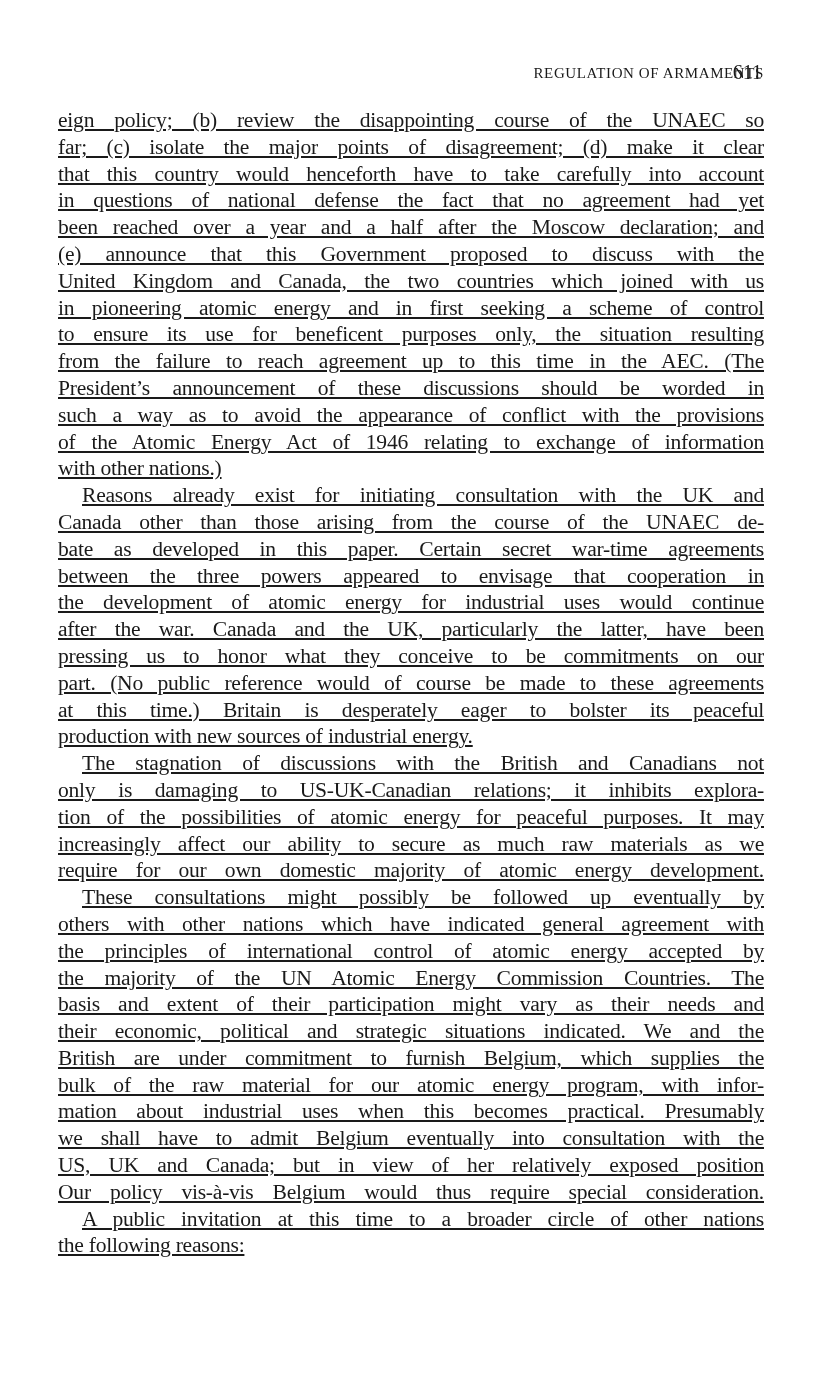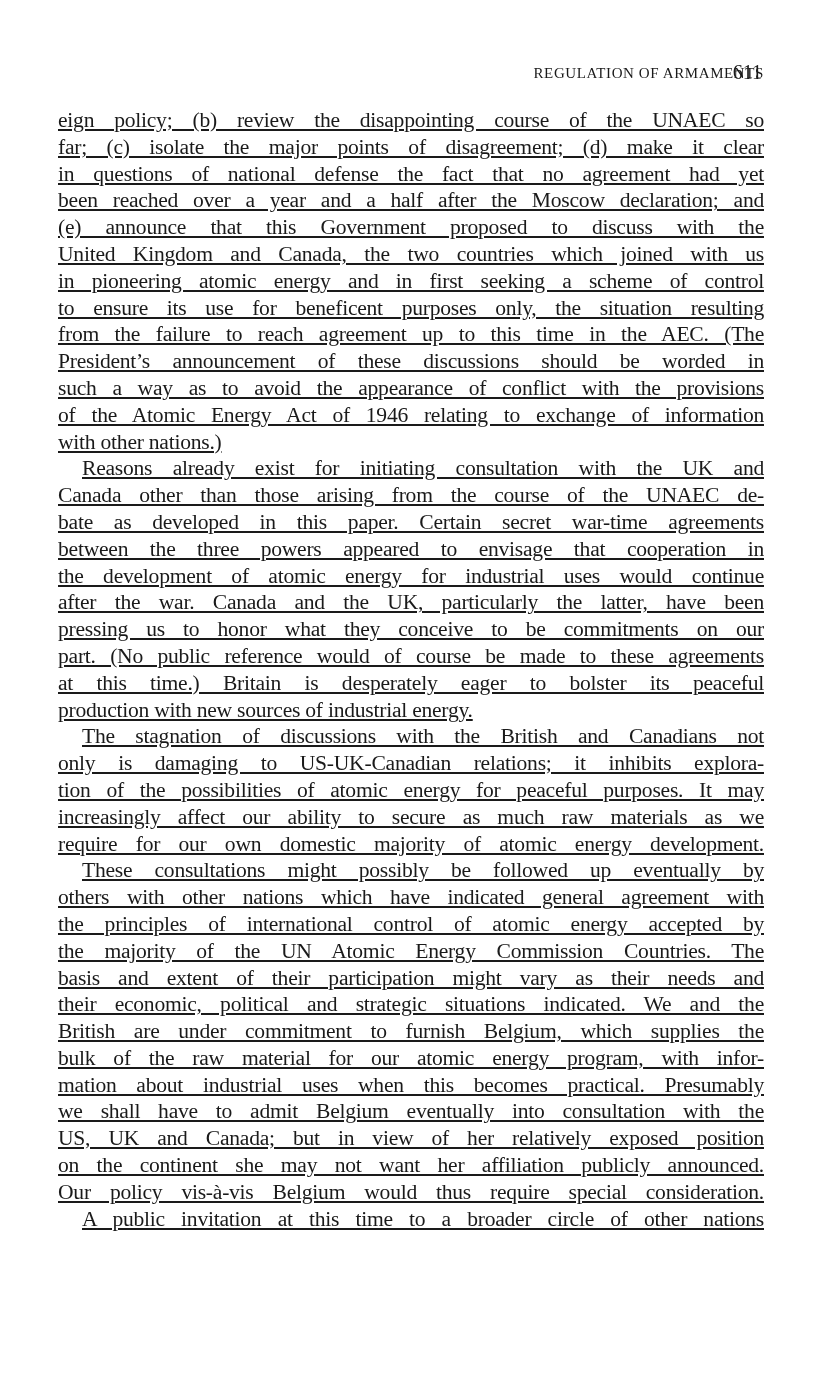--- a/index.html
+++ b/index.html
@@ -77,20 +77,21 @@
   <div class="running-head">
     <div class="running-title">REGULATION OF ARMAMENTS</div>
     <div class="page-number">611</div>
   </div>
 
   <div class="body">
 
     <div>
       <span class="line">eign policy; (b) review the disappointing course of the UNAEC so</span>
       <span class="line">far; (c) isolate the major points of disagreement; (d) make it clear</span>
+      <span class="line">that this country would henceforth have to take carefully into account</span>
       <span class="line">in questions of national defense the fact that no agreement had yet</span>
       <span class="line">been reached over a year and a half after the Moscow declaration; and</span>
       <span class="line">(e) announce that this Government proposed to discuss with the</span>
       <span class="line">United Kingdom and Canada, the two countries which joined with us</span>
       <span class="line">in pioneering atomic energy and in first seeking a scheme of control</span>
       <span class="line">to ensure its use for beneficent purposes only, the situation resulting</span>
       <span class="line">from the failure to reach agreement up to this time in the AEC. (The</span>
       <span class="line">President’s announcement of these discussions should be worded in</span>
       <span class="line">such a way as to avoid the appearance of conflict with the provisions</span>
       <span class="line">of the Atomic Energy Act of 1946 relating to exchange of information</span>
@@ -123,21 +124,21 @@
       <span class="line">others with other nations which have indicated general agreement with</span>
       <span class="line">the principles of international control of atomic energy accepted by</span>
       <span class="line">the majority of the UN Atomic Energy Commission Countries. The</span>
       <span class="line">basis and extent of their participation might vary as their needs and</span>
       <span class="line">their economic, political and strategic situations indicated. We and the</span>
       <span class="line">British are under commitment to furnish Belgium, which supplies the</span>
       <span class="line">bulk of the raw material for our atomic energy program, with infor-</span>
       <span class="line">mation about industrial uses when this becomes practical. Presumably</span>
       <span class="line">we shall have to admit Belgium eventually into consultation with the</span>
       <span class="line">US, UK and Canada; but in view of her relatively exposed position</span>
-      <span class="line">on the continent she may not want her affiliation publicly announced.</span>
       <span class="line">Our policy vis-à-vis Belgium would thus require special consideration.</span>
     </div>
 
     <div>
       <span class="line indent">A public invitation at this time to a broader circle of other nations</span>
+      <span class="line last">the following reasons:</span>
     </div>
   </div>
 </div>
 
 </body></html>

